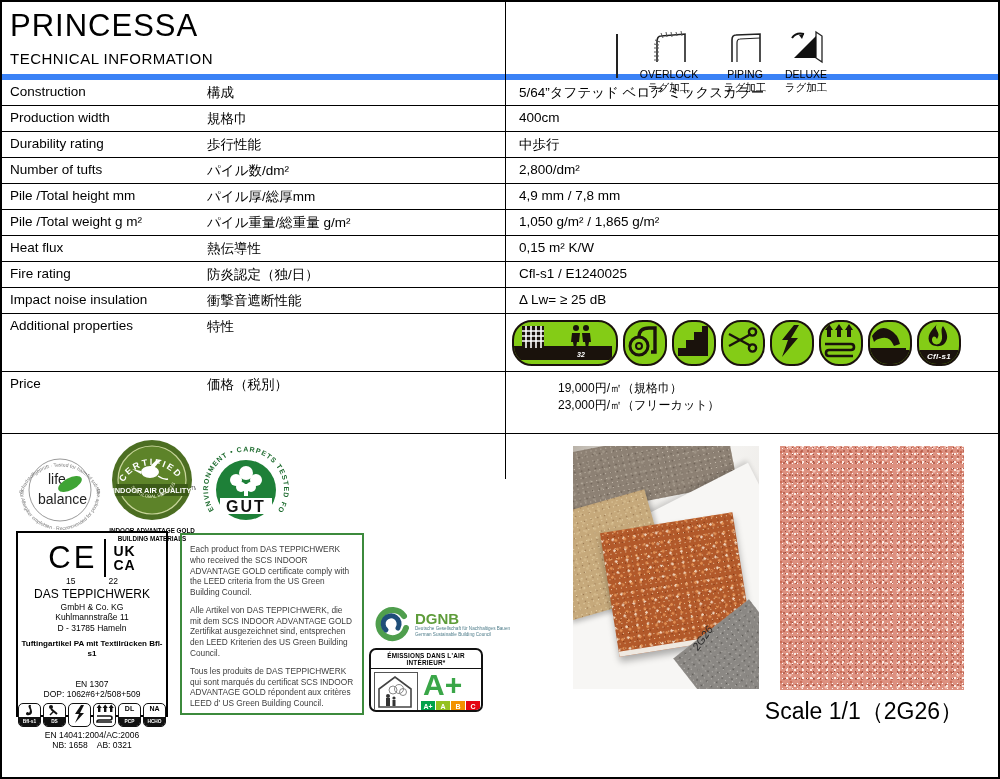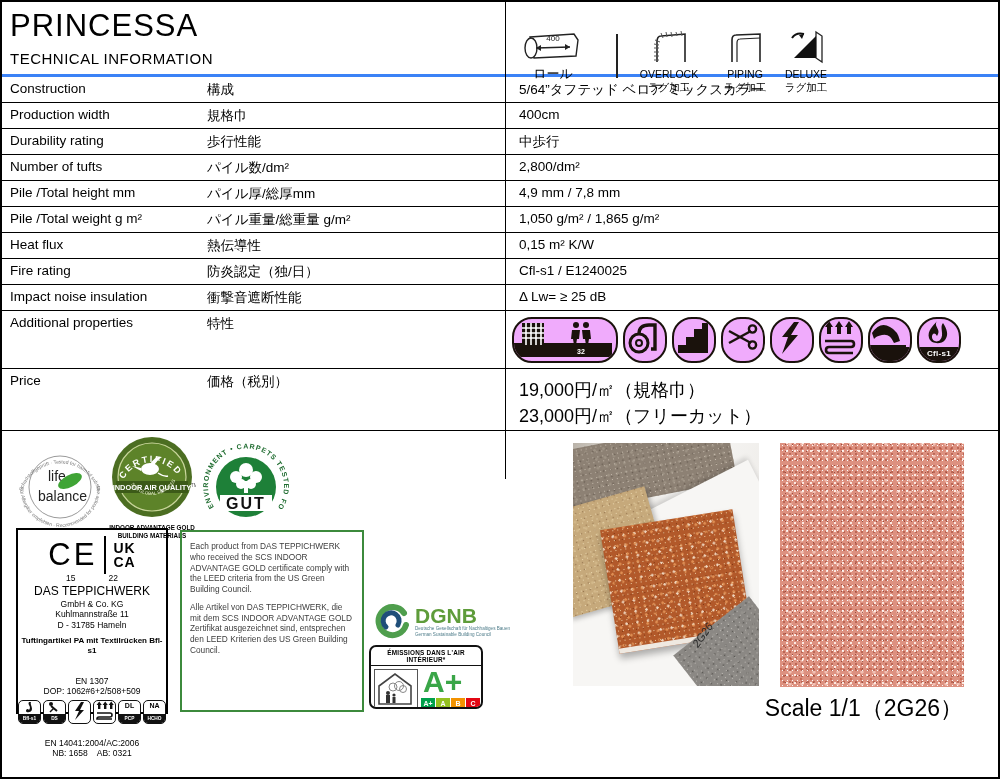--- a/index.html
+++ b/index.html
@@ -1,42 +1,42 @@
 <!DOCTYPE html>
 <html><head>
 <meta charset="utf-8">
 <style>
   html,body{margin:0;padding:0;background:#fff;}
   .page{position:relative;width:1000px;height:779px;box-sizing:border-box;border:2px solid #000;
         font-family:"Liberation Sans","DejaVu Sans",sans-serif;color:#000;background:#fff;overflow:hidden;}
   .abs{position:absolute;}
 
   
-  .hdr{position:relative;height:72px;border-bottom:3px solid #3b82f6;}
+  .hdr{position:relative;height:72px;border-bottom:6px solid #3b82f6;}
   .hdr-title{position:absolute;left:8px;top:6px;font-size:31px;letter-spacing:1px;}
   .hdr-sub{position:absolute;left:8px;top:48px;font-size:15px;letter-spacing:.5px;}
   .vdiv{position:absolute;left:503px;top:0;width:1px;height:477px;background:#000;}
   .hdr-icons{position:absolute;left:506px;top:0;right:0;height:72px;}
   .hicon{position:absolute;text-align:center;font-size:10.5px;line-height:1.25;}
   .hicon .glyph{display:block;margin:0 auto 1px auto;}
   .hsep{position:absolute;left:108px;top:32px;width:2px;height:44px;background:#222;}
 
   
   .trow{position:relative;height:25px;border-bottom:1px solid #000;font-size:13.5px;}
   .trow .c-en{position:absolute;left:8px;top:4px;}
   .trow .c-ja{position:absolute;left:205px;top:4px;}
   .trow .c-val{position:absolute;left:517px;top:4px;}
   .trow.tall{height:57px;}
   .trow.price{height:61px;border-bottom:1px solid #000;}
-  .trow.price .c-val{top:8px;line-height:1.45;font-size:18px;}
+  .trow.price .c-val{top:8px;line-height:1.45;font-size:12px;margin-left:39px;}
 
   
   .badges{position:absolute;left:510px;top:6px;display:flex;gap:5px;}
   .badge{position:relative;width:40px;height:42px;border:2px solid #1a120c;border-radius:20px;
-         background:#f0abfc;overflow:hidden;flex:0 0 auto;}
+         background:#84cc16;overflow:hidden;flex:0 0 auto;font-style:italic;}
   .badge.wide{width:102px;}
   .badge .band{position:absolute;left:0;right:0;bottom:0;height:14px;background:#1a120c;color:#fff;
                font-size:8px;font-weight:bold;text-align:center;line-height:14px;letter-spacing:.3px;}
   .badge svg{position:absolute;left:0;top:0;}
 
   
   .bottom{position:relative;height:299px;}
 
   .logo-lb{left:8px;top:6px;width:100px;height:100px;}
   .logo-scs{left:104px;top:4px;width:92px;height:102px;text-align:center;}
@@ -62,21 +62,21 @@
   .green-box{left:178px;top:99px;width:184px;height:182px;border:2px solid #3c8a3c;box-sizing:border-box;
              padding:9px 8px;font-size:8.3px;line-height:1.3;color:#3d3d3d;text-align:left;}
   .green-box p{margin:0 0 7px 0;}
 
   .econyl{left:375px;top:133px;}
   .econyl .brand{font-size:24px;font-weight:bold;letter-spacing:1px;color:#2ab5c9;line-height:1;}
   .econyl .reg{font-size:9px;vertical-align:top;color:#2ab5c9;}
   .econyl .tag{font-size:7.6px;color:#2ab5c9;margin-top:1px;}
 
   .dgnb{left:372px;top:172px;display:flex;align-items:center;gap:5px;}
-  .dgnb .brand{font-size:21px;font-weight:bold;color:#5e9c3a;line-height:1;}
+  .dgnb .brand{font-size:15px;font-weight:bold;color:#5e9c3a;line-height:1;}
   .dgnb .tag{font-size:4.6px;color:#4f7d8a;line-height:1.3;}
 
   .emis{left:367px;top:214px;width:114px;height:64px;border:2px solid #111;border-radius:7px;
         box-sizing:border-box;background:#fff;overflow:hidden;}
   .emis-title{font-size:6.4px;font-weight:bold;text-align:center;border-bottom:1px solid #111;
               padding:2px 0;letter-spacing:.2px;}
   .emis-body{position:relative;height:46px;}
   .emis-house{position:absolute;left:3px;top:3px;width:42px;height:40px;border:1px solid #555;}
   .emis-grade{position:absolute;left:52px;top:-1px;font-size:30px;font-weight:bold;color:#3aa648;}
   .emis-scale{position:absolute;left:50px;bottom:3px;display:flex;gap:1px;}
@@ -127,33 +127,20 @@
 <body>
 
 <div class="page">
 
   <div class="hdr">
     <div class="hdr-title">PRINCESSA</div>
     <div class="hdr-sub">TECHNICAL INFORMATION</div>
 
     <div class="hdr-icons">
 
-      <div class="hicon" style="left:6px;top:26px;width:78px;">
-        <span class="glyph">
-          <svg width="62" height="34" viewBox="0 0 62 34">
-            <path d="M8,9 L52,6 L56,12 L54,28 L12,30 Z" fill="#fff" stroke="#222" stroke-width="1.4"></path>
-            <ellipse cx="9" cy="20" rx="6" ry="10" fill="#fff" stroke="#222" stroke-width="1.4"></ellipse>
-            <text x="31" y="13" font-size="8" text-anchor="middle" fill="#222">400</text>
-            <line x1="14" y1="20" x2="48" y2="19" stroke="#222" stroke-width="1.4"></line>
-            <path d="M14,20 l5,-3 v6 Z" fill="#222"></path>
-              <path d="M48,19 l-5,-3 v6 Z" fill="#222"></path>
-          </svg>
-        </span>
-        <span style="font-size:13px;">ロール</span>
-      </div>
       <div class="hsep"></div>
 
       <div class="hicon" style="left:120px;top:28px;width:82px;">
         <span class="glyph">
           <svg width="36" height="34" viewBox="0 0 36 34">
             <path d="M10,6 Q6,6 6,12 L6,32 M10,6 L34,4 L34,32" fill="none" stroke="#222" stroke-width="1.6"></path>
             <g stroke="#555" stroke-width="1">
               <line x1="4" y1="10" x2="9" y2="12"></line>
                 <line x1="3" y1="14" x2="8" y2="15"></line>
               <line x1="3" y1="18" x2="8" y2="18"></line>
@@ -450,31 +437,32 @@
         </span>
         <span class="mbadge">
           <span class="toptx">DL</span>
           <span class="band">PCP</span>
         </span>
         <span class="mbadge">
           <span class="toptx">NA</span>
           <span class="band">HCHO</span>
         </span>
       </div>
-      <div style="margin-top:14px;">EN 14041:2004/AC:2006</div>
+      <div style="margin-top:3px;">EN 14041:2004/AC:2006</div>
       <div>
         <span>NB: 1658</span>&nbsp;&nbsp;&nbsp;
         <span>AB: 0321</span>
       </div>
 
     </div>
 
     <div class="abs green-box">
       <p>Each product from DAS TEPPICHWERK who received the SCS INDOOR ADVANTAGE GOLD certificate comply with the LEED criteria from the US Green Building Council.</p>
       <p>Alle Artikel von DAS TEPPICHWERK, die mit dem SCS INDOOR ADVANTAGE GOLD Zertifikat ausgezeichnet sind, entsprechen den LEED Kriterien des US Green Building Council.</p>
+      <p>Tous les produits de DAS TEPPICHWERK qui sont marqués du certificat SCS INDOOR ADVANTAGE GOLD répondent aux critères LEED d' US Green Building Council.</p>
     </div>
 
 
     <div class="abs dgnb">
       <svg width="36" height="36" viewBox="0 0 36 36">
         <path d="M30,10 A14,14 0 1 0 32,22" fill="none" stroke="#4f9e4d" stroke-width="6" stroke-linecap="round"></path>
         <path d="M12,24 A8,8 0 1 1 24,22" fill="none" stroke="#1f4e79" stroke-width="5" stroke-linecap="round"></path>
       </svg>
       <div>
         <div class="brand">DGNB</div>

